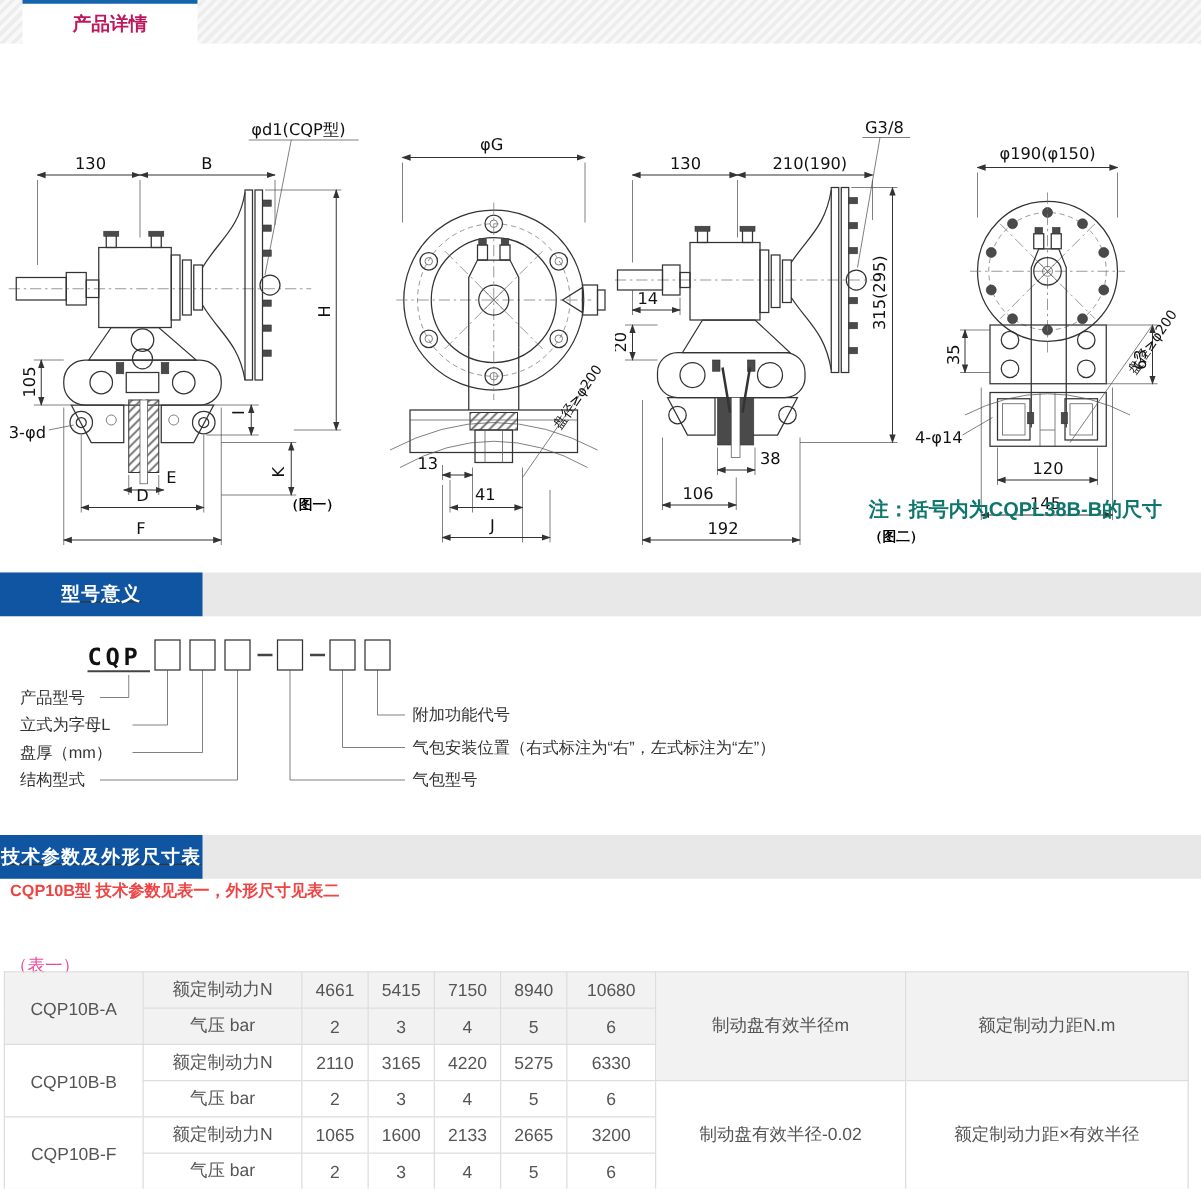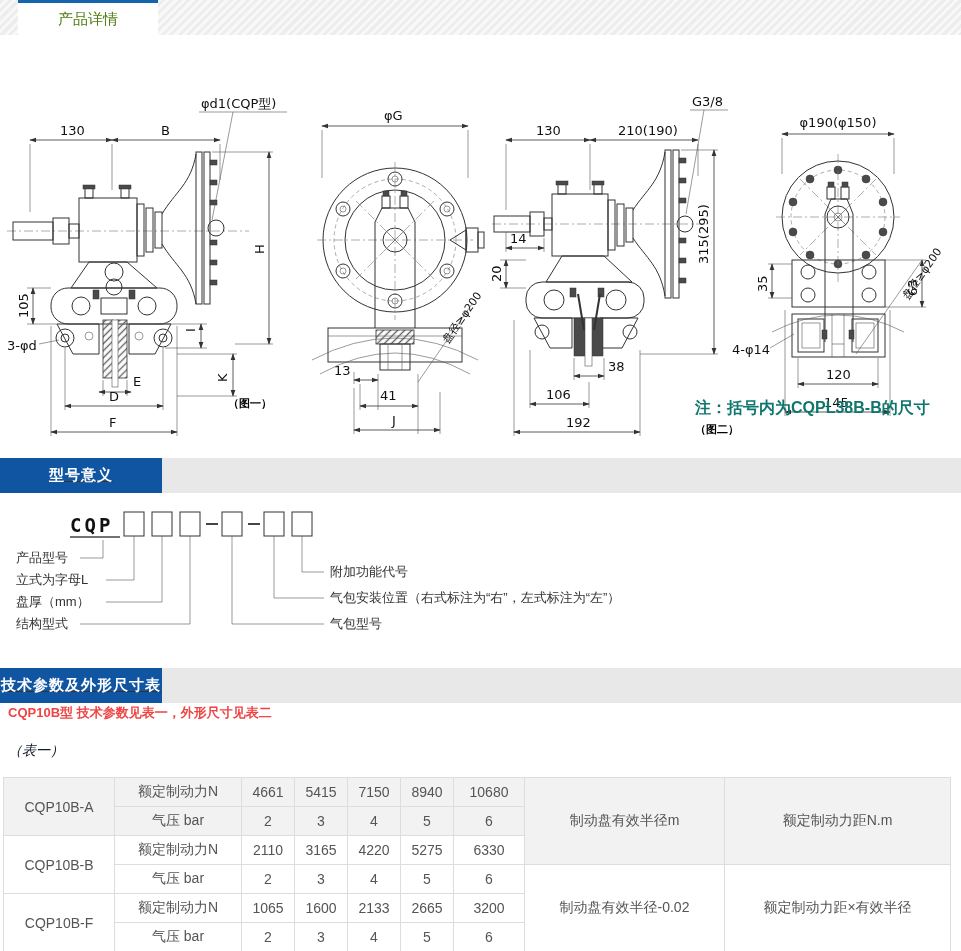--- a/index.html
+++ b/index.html
@@ -3,35 +3,35 @@
 <meta charset="utf-8">
 <style>
   html,body{margin:0;padding:0;background:#fff;}
   .page{position:relative;width:961px;height:951px;background:#fff;overflow:hidden;
         font-family:"Liberation Sans",sans-serif;color:#333;}
   
   .topbar{position:absolute;left:0;top:0;width:961px;height:35px;
     background:repeating-linear-gradient(135deg,#ededed 0 3px,#f8f8f8 3px 6px);}
   .toptab{position:absolute;left:18px;top:0;width:140px;height:35px;background:#fff;
     border-top:3px solid #1565ad;box-sizing:border-box;display:flex;align-items:center;justify-content:center;
-    font-weight:normal;font-size:15px;color:#4d7c0f;}
+    font-weight:bold;font-size:15px;color:#be185d;}
   
   .draws{position:absolute;left:0;top:35px;width:961px;height:423px;background:#fff;}
   .draw{position:absolute;}
   .figcap{position:absolute;font-size:11px;font-weight:bold;color:#000;}
   .note{position:absolute;font-size:16px;font-weight:bold;color:#0f766e;}
   
   .secbar{position:absolute;left:0;width:961px;height:35px;background:#e8e8e8;text-decoration:underline;}
   .secblue{width:162px;height:35px;background:#0f55a2;color:#fff;font-weight:bold;font-size:15px;
     display:flex;align-items:center;justify-content:center;letter-spacing:1px;}
   
   .modeldiag{position:absolute;left:8px;top:500px;}
   
   .intro{position:absolute;left:8px;top:704px;font-size:13px;font-weight:bold;color:#ef4444;}
-  .tlabel{position:absolute;left:8px;top:742px;font-size:14px;color:#0f172a;font-style:italic;}
+  .tlabel{position:absolute;left:8px;top:764px;font-size:14px;color:#ec4899;}
   table.spec{position:absolute;left:3px;top:777px;width:947px;border-collapse:collapse;
     font-size:14px;color:#555;table-layout:fixed;}
   table.spec td{border:1px solid #ddd;text-align:center;height:28px;padding:0;background:#fff;}
   table.spec td.g{background:#f2f2f2;}
   
   .ln{fill:none;stroke:#333;stroke-width:1;}
   .tn{fill:none;stroke:#555;stroke-width:.6;}
   .cl{fill:none;stroke:#777;stroke-width:.6;stroke-dasharray:9 3 2 3;}
   .bd{fill:none;stroke:#888;stroke-width:.7;stroke-dasharray:4 3;}
   .dim{stroke:#333;stroke-width:.8;fill:none;}

